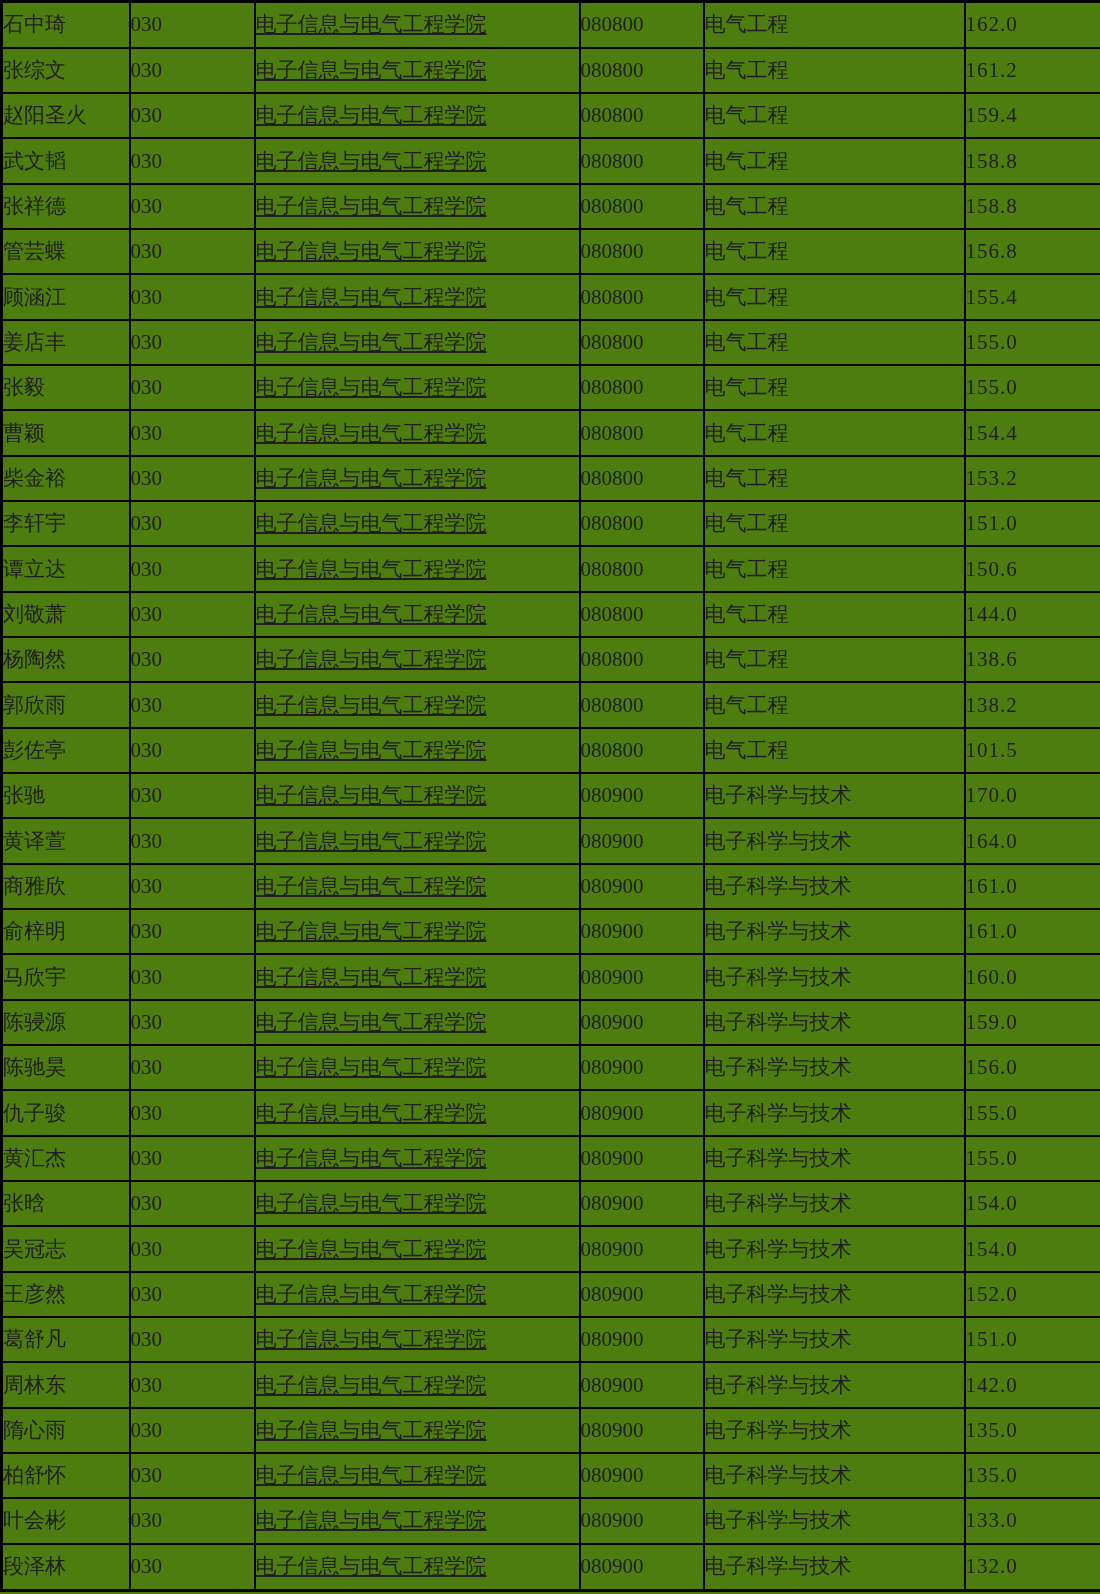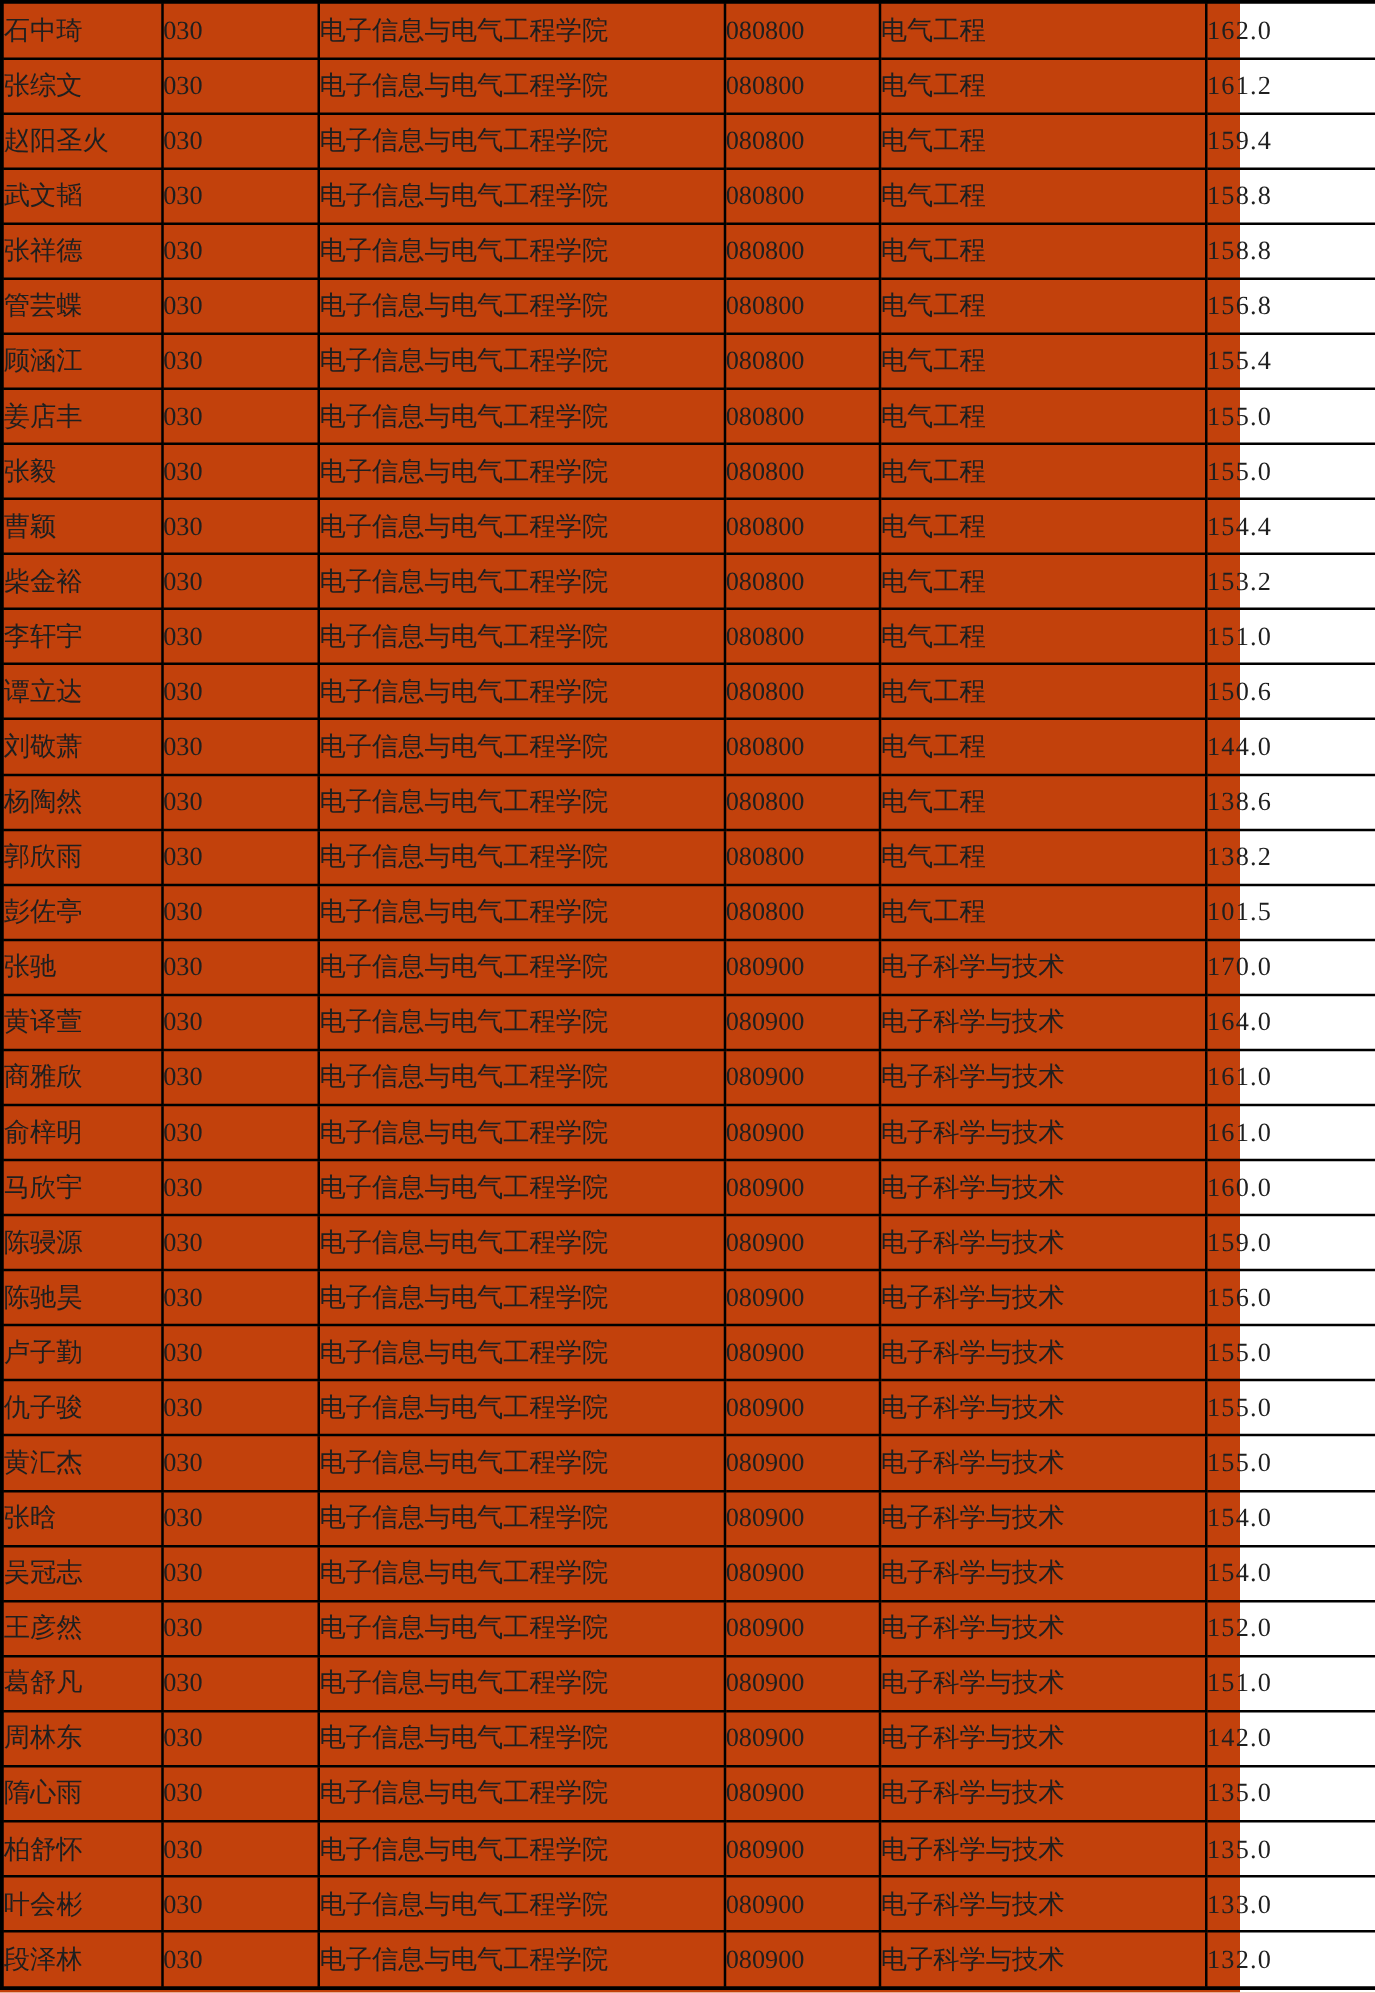--- a/index.html
+++ b/index.html
@@ -1,35 +1,35 @@
 <!DOCTYPE html>
 <html><head>
 <meta charset="utf-8">
 <style>
   html,body{margin:0;padding:0;background:#ffffff;}
   body{width:1100px;height:1594px;overflow:hidden;}
   .page{
-    position:relative;width:992px;height:1594px;background:#c2410c;
+    position:relative;width:1100px;height:1594px;background:#4d7c0f;
     font-family:"Liberation Serif","DejaVu Serif",serif;color:#1f1f1f;
   }
   table.score-table{
     border-collapse:collapse;table-layout:fixed;
     width:1100px;height:1592px;
     border:3px solid #000;
   }
   table.score-table td{
     border:2px solid #000;
     font-size:21px;line-height:1;
     white-space:nowrap;overflow:hidden;
     vertical-align:middle;text-align:left;
     padding:0;
   }
   td.col-name{padding-left:13px;}
   td.col-unit_code{padding-left:13px;}
-  td.col-college{padding-left:14px;}
+  td.col-college{padding-left:14px;text-decoration:underline;}
   td.col-major_code{padding-left:11px;}
   td.col-major{padding-left:12px;}
   td.col-score{padding-left:11px;letter-spacing:1px;}
   col.c-name{width:128px;}
   col.c-unit_code{width:125px;}
   col.c-college{width:325px;}
   col.c-major_code{width:124px;}
   col.c-major{width:261px;}
   col.c-score{width:137px;}
 </style>
@@ -233,28 +233,20 @@
         </tr>
         <tr>
           <td class="col-name">陈驰昊</td>
           <td class="col-unit_code">030</td>
           <td class="col-college">电子信息与电气工程学院</td>
           <td class="col-major_code">080900</td>
           <td class="col-major">电子科学与技术</td>
           <td class="col-score">156.0</td>
         </tr>
         <tr>
-          <td class="col-name">卢子勤</td>
-          <td class="col-unit_code">030</td>
-          <td class="col-college">电子信息与电气工程学院</td>
-          <td class="col-major_code">080900</td>
-          <td class="col-major">电子科学与技术</td>
-          <td class="col-score">155.0</td>
-        </tr>
-        <tr>
           <td class="col-name">仇子骏</td>
           <td class="col-unit_code">030</td>
           <td class="col-college">电子信息与电气工程学院</td>
           <td class="col-major_code">080900</td>
           <td class="col-major">电子科学与技术</td>
           <td class="col-score">155.0</td>
         </tr>
         <tr>
           <td class="col-name">黄汇杰</td>
           <td class="col-unit_code">030</td>

